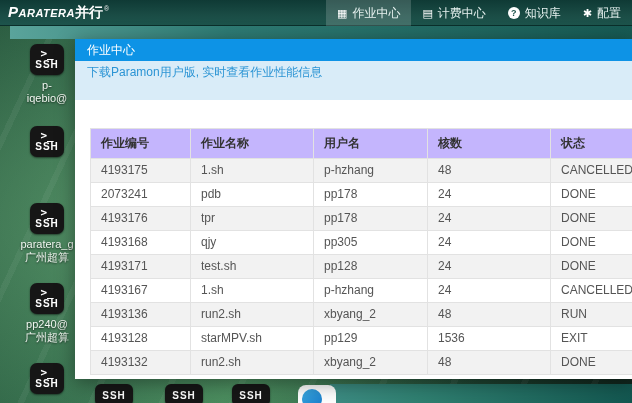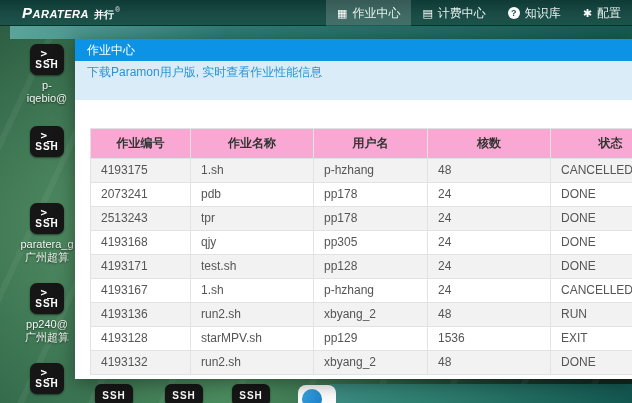--- a/index.html
+++ b/index.html
@@ -11,25 +11,24 @@
       linear-gradient(100deg, rgba(255,255,255,0) 55%, rgba(0,0,0,0.28) 100%),
       radial-gradient(ellipse 620px 420px at 24% 55%, rgba(140,212,150,0.45), rgba(0,0,0,0) 65%),
       linear-gradient(115deg,#23523a 0%,#2e6647 35%,#3f7f54 50%,#27573f 75%,#163227 100%);
   }
   
   .navbar{
     position:absolute;top:0;left:0;width:632px;height:26px;z-index:4;
     background:linear-gradient(180deg,#0f3a35 0%,#1a4c45 60%,#1d544c 100%);
     display:flex;align-items:center;
     border-bottom:1px solid #0b2f2b;
-    padding-left:14px;
   }
   .brand{margin-left:8px;color:#fff;display:flex;align-items:baseline;white-space:nowrap;}
   .brand-en{font-weight:bold;font-style:italic;font-variant:small-caps;font-size:15px;letter-spacing:.5px;}
-  .brand-cn{font-weight:bold;font-size:10px;margin-left:5px;}
+  .brand-cn{font-weight:bold;font-size:14px;}
   .brand-reg{font-size:7px;margin-left:1px;position:relative;top:-6px;color:#e8e8e8;}
   .nav-menu{position:absolute;right:0;top:0;height:26px;display:flex;align-items:stretch;}
   .nav-item{
     display:flex;align-items:center;gap:5px;padding:0 11px;color:#e7f2f0;
     font-size:12px;cursor:pointer;white-space:nowrap;
   }
   .nav-item.active{background:rgba(255,255,255,0.17);}
   .nav-icon{font-size:11px;line-height:1;color:#fff;}
   .nav-icon.circled{
     width:12px;height:12px;border-radius:50%;background:#fff;color:#1d544c;
@@ -80,22 +79,22 @@
   .panel-notice{
     height:39px;line-height:22px;background:#d9ecf8;color:#2b94d4;
     font-size:12px;padding-left:12px;cursor:pointer;
   }
   .panel-body{background:#fff;padding:10px 0 4px 15px;}
   .head-row{display:flex;align-items:baseline;margin:4px 0 14px 0;}
   .remaining{font-size:21px;color:#4a4a4a;letter-spacing:.5px;}
   .updated{font-size:11px;color:#9e9e9e;margin-left:16px;}
   table.jobs{border-collapse:collapse;table-layout:fixed;width:580px;font-size:12px;color:#555;}
   table.jobs th{
-    text-align:center;font-weight:bold;color:#333;padding:6px 10px;
-    border:1px solid #e2e2e2;background:#f9a8d4;
+    text-align:left;font-weight:bold;color:#333;padding:6px 10px;
+    border:1px solid #e2e2e2;background:#c4b5fd;
   }
   table.jobs td{padding:4px 10px;border:1px solid #e2e2e2;line-height:15px;overflow:hidden;white-space:nowrap;}
   table.jobs tr.odd td{background:#f2f2f2;}
 </style>
 </head>
 <body>
 
 <div id="screen">
 
   <div class="strip-top"></div>
@@ -213,21 +212,21 @@
               <td>CANCELLED</td>
             </tr>
             <tr class="even">
               <td>2073241</td>
               <td>pdb</td>
               <td>pp178</td>
               <td>24</td>
               <td>DONE</td>
             </tr>
             <tr class="odd">
-              <td>2513243</td>
+              <td>4193176</td>
               <td>tpr</td>
               <td>pp178</td>
               <td>24</td>
               <td>DONE</td>
             </tr>
             <tr class="even">
               <td>4193168</td>
               <td>qjy</td>
               <td>pp305</td>
               <td>24</td>

